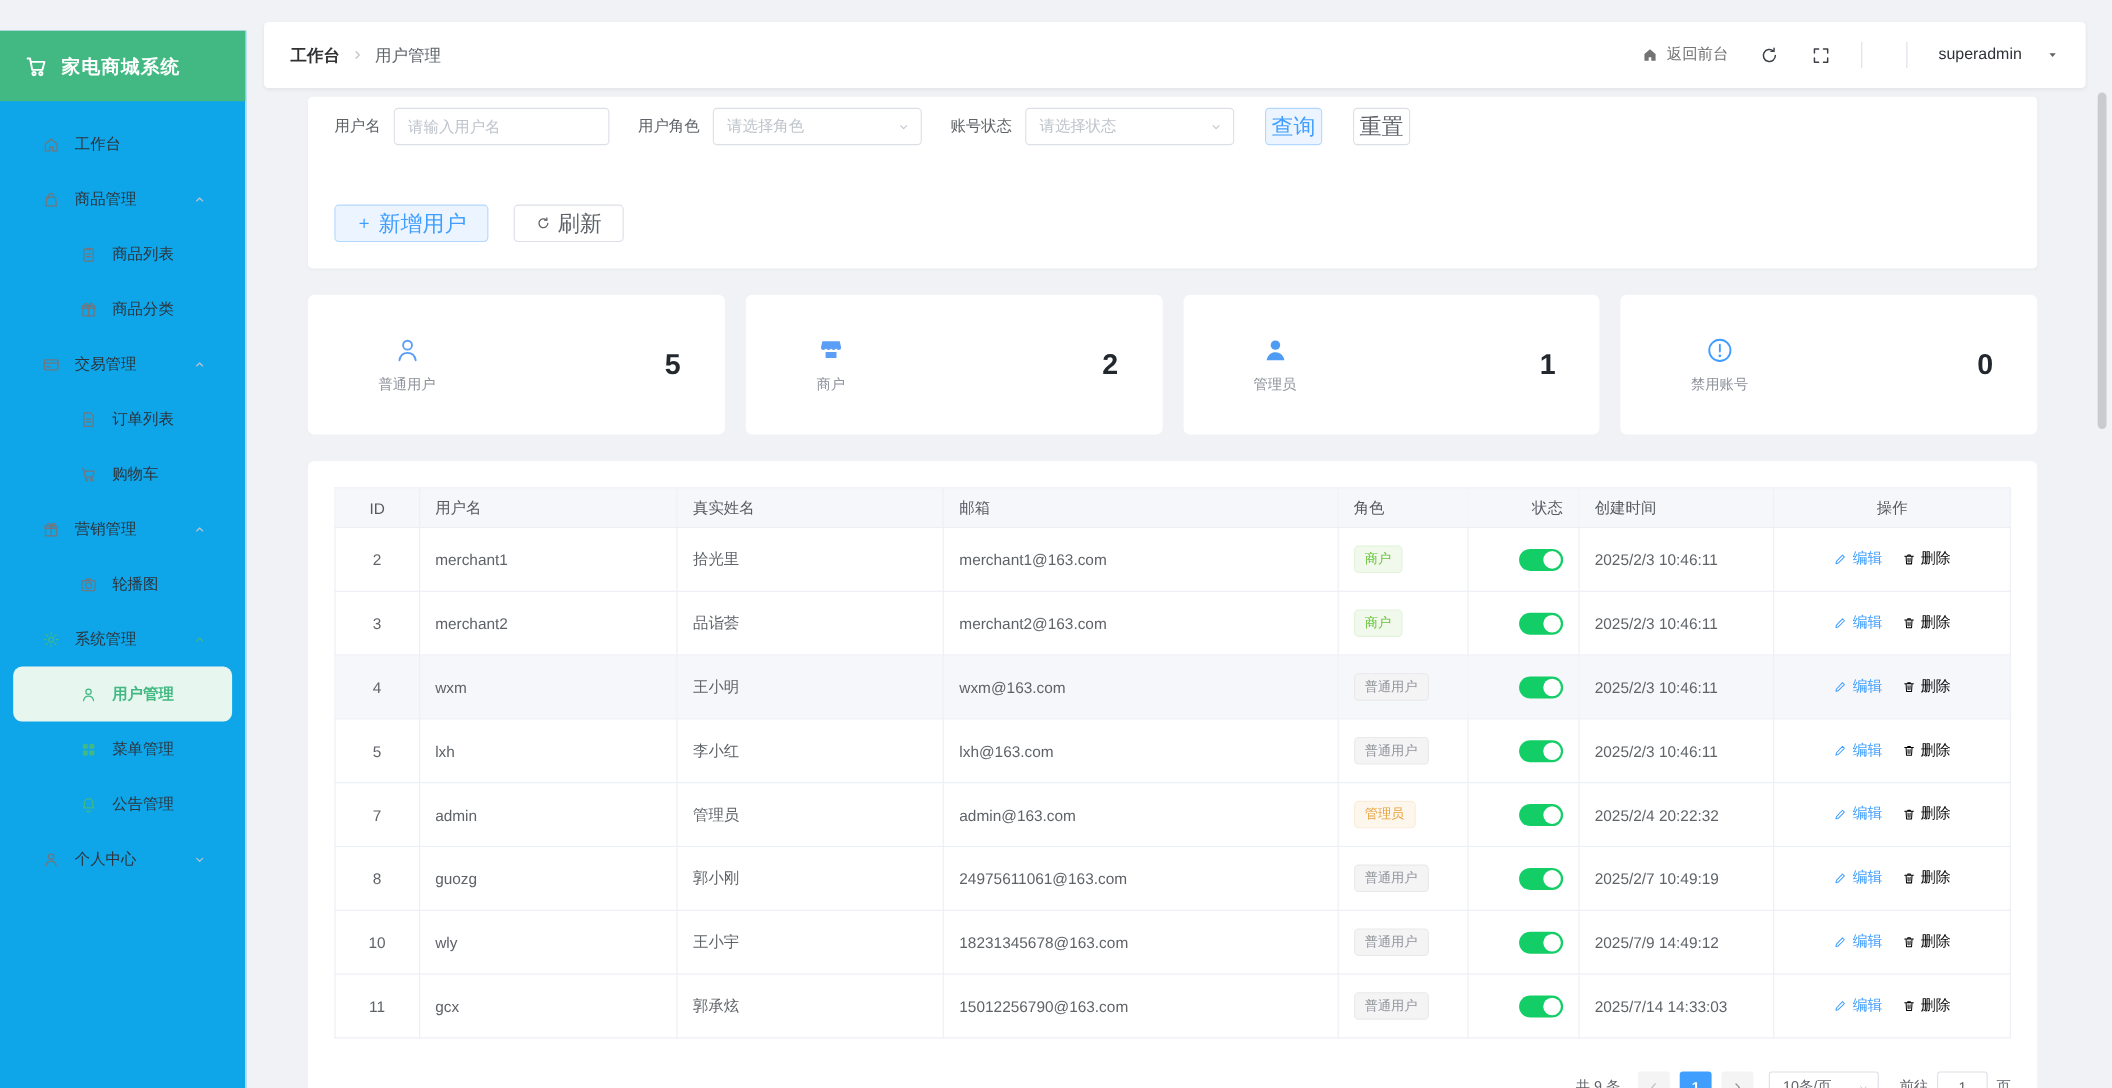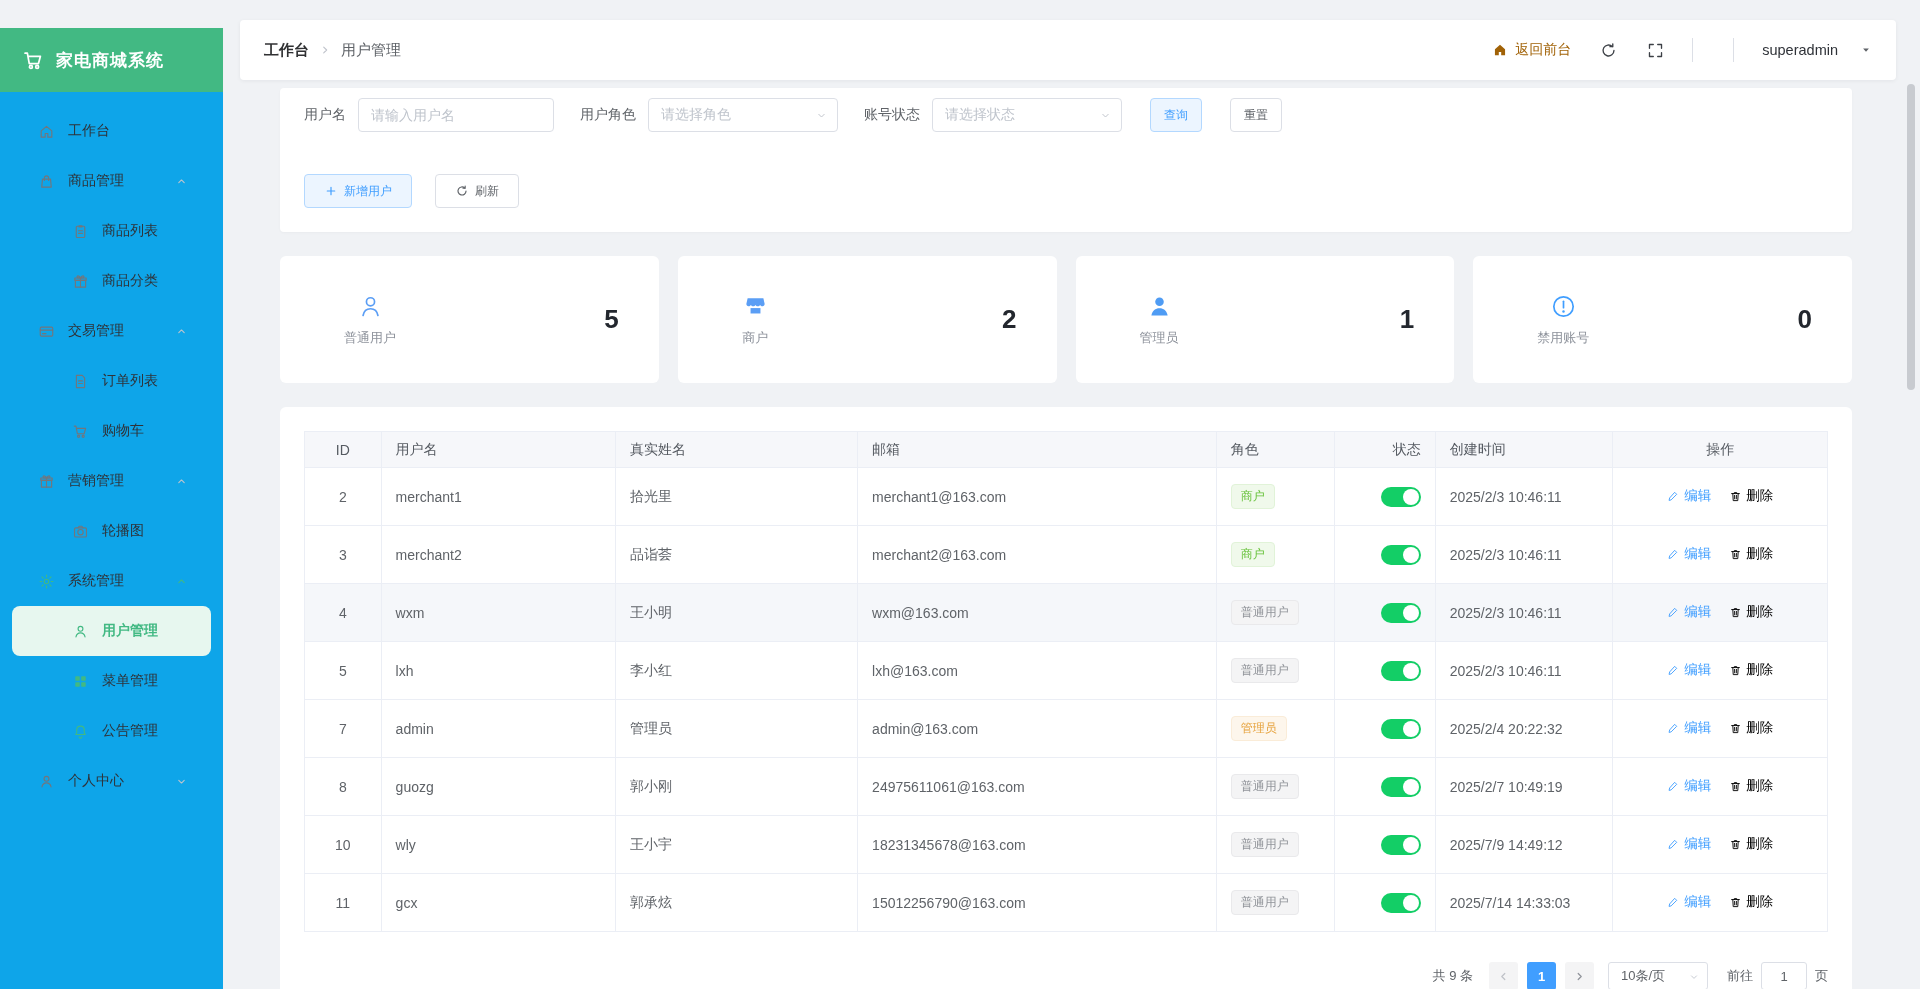--- a/index.html
+++ b/index.html
@@ -28,45 +28,45 @@
   .menu-item.tone-dark .icon { color:#5a5d63; }
 
   
   .main { position:absolute; left:224px; right:0; top:0; bottom:0; }
   .topbar { margin:20px 24px 0 16px; height:60px; background:#fff; border-radius:4px;
     box-shadow:0 1px 4px rgba(0,21,41,.06); display:flex; align-items:center; padding:0 24px; }
   .crumb-root { font-weight:bold; font-size:15px; color:#303133; cursor:pointer; }
   .crumb-sep { width:14px; height:14px; color:#c0c4cc; margin:0 9px; stroke-width:2; }
   .crumb-current { font-size:15px; color:#5f6368; }
   .topbar-right { margin-left:auto; display:flex; align-items:center; }
-  .back-front { display:flex; align-items:center; gap:7px; color:#a16207; cursor:pointer;font-family:Liberation Serif, serif; }
+  .back-front { display:flex; align-items:center; gap:7px; color:#737373; cursor:pointer;font-family:Liberation Serif, serif; }
   .back-front .icon { width:16px; height:16px; }
   .tb-btn { margin-left:28px; color:#3c4046; cursor:pointer; }
   .tb-btn .icon { width:19px; height:19px; stroke-width:1.7; }
   .tb-divider { width:1px; height:24px; background:#dcdfe6; margin-left:27px; }
   .tb-divider.second { margin-left:40px; }
   .user-chip { margin-left:28px; display:flex; align-items:center; gap:22px; cursor:pointer; color:#2f3238; font-size:14.5px; }
   .user-chip .icon { width:12px; height:12px; color:#5f6368; }
 
   .content { margin:8px 68px 0 56px; }
 
   
   .filter-card { background:#fff; border-radius:4px; padding:10px 24px 24px; box-shadow:0 1px 3px rgba(0,21,41,.03); }
   .filter-row { display:flex; align-items:center; }
   .f-label { color:#5f6368; margin-right:12px; white-space:nowrap; }
   .f-input { width:196px; height:34px; border:1px solid #dcdfe6; border-radius:4px; padding:0 12px; font-size:14px; color:#303133; outline:none; background:#fff; margin-right:26px; font-family:inherit; }
   .f-input::placeholder { color:#bfc4cc; }
   .f-select { width:190px; height:34px; border:1px solid #dcdfe6; border-radius:4px; padding:0 28px 0 12px; display:flex; align-items:center; color:#bfc4cc; background:#fff; position:relative; cursor:pointer; margin-right:26px; }
   .f-select .caret { position:absolute; right:9px; top:10px; width:13px; height:13px; color:#c0c4cc; stroke-width:1.8; }
-  .btn { height:34px; border-radius:4px; display:inline-flex; align-items:center; justify-content:center; gap:6px; cursor:pointer; font-size:12px; padding:0 16px; border:1px solid #dcdfe6; background:#fff; color:#5f6368; white-space:nowrap; }
+  .btn { height:34px; border-radius:4px; display:inline-flex; align-items:center; justify-content:center; gap:6px; cursor:pointer; font-size:20px; padding:0 16px; border:1px solid #dcdfe6; background:#fff; color:#5f6368; white-space:nowrap; }
   .btn .icon { width:14px; height:14px; stroke-width:2; }
   .btn-plain-primary { background:#ecf5ff; border-color:#b3d8ff; color:#409eff; }
   .btn-search { margin-left:2px; width:52px; padding:0; }
   .btn-reset { margin-left:28px; width:52px; padding:0; }
-  .actions-row { margin-top:42px; display:flex; align-items:center; gap:23px; }
+  .actions-row { margin-top:54px; display:flex; align-items:center; gap:23px; }
   .actions-row .btn { padding:0 19px; }
 
   
   .stats { margin-top:24px; display:flex; gap:19px; }
   .stat-card { flex:1; height:127px; background:#fff; border-radius:6px; display:flex; align-items:center; justify-content:space-between; padding:0 40px 0 64px; }
   .stat-left { display:flex; flex-direction:column; align-items:center; }
   .stat-left .icon { width:27px; height:27px; stroke-width:1.5; }
   .stat-label { margin-top:9px; font-size:13px; color:#8d929b; }
   .stat-value { font-size:26px; font-weight:bold; color:#23272e; }
 

